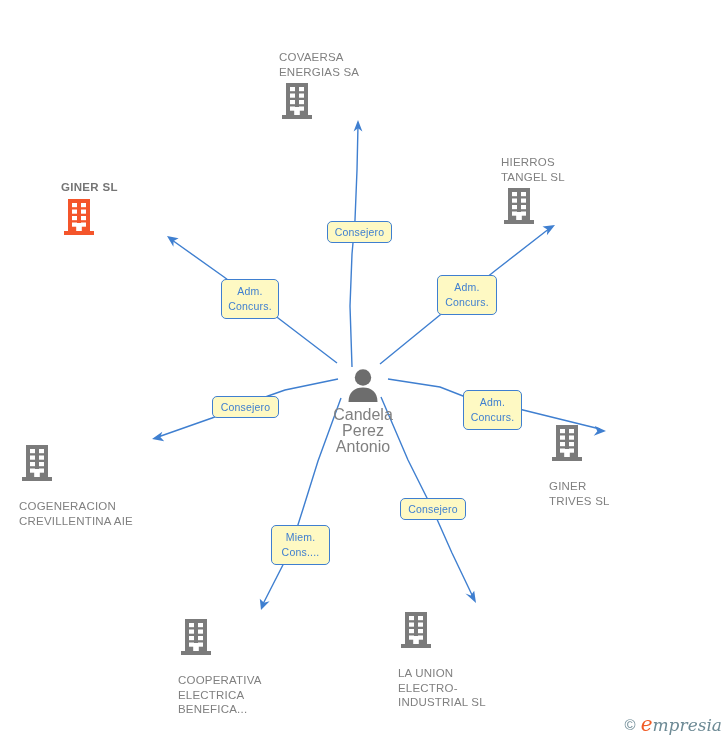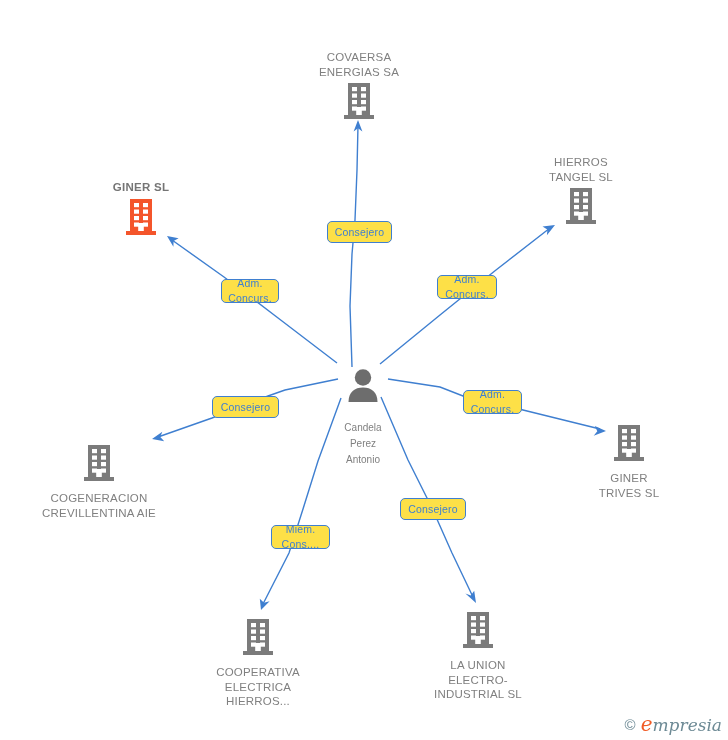--- a/index.html
+++ b/index.html
@@ -25,82 +25,82 @@
     top: 0;
     width: 728px;
     height: 740px;
   }
 
   
   .node {
     position: absolute;
     width: 160px;
     margin-left: -80px;
-    text-align: center;
+    text-align: left;
     z-index: 3;
   }
   .node .icon-wrap {
     display: block;
     line-height: 0;
   }
   .node .label {
     display: block;
     font-size: 11.5px;
     line-height: 14.5px;
     color: #808080;
     letter-spacing: 0.2px;
     white-space: pre-line;
   }
   .node.label-above .label { margin-bottom: 2px; }
-  .node.label-below .label { margin-top: 8px; }
+  .node.label-below .label { margin-top: 16px; }
 
   .node.highlight .label {
     color: #757575;
     font-weight: bold;
     letter-spacing: 0.3px;
   }
 
   
   .person-node {
     position: absolute;
     width: 170px;
     margin-left: -85px;
     text-align: center;
     z-index: 4;
   }
   .person-node .label {
     display: block;
-    font-size: 10px;
+    font-size: 16px;
     line-height: 16px;
     color: #808080;
     white-space: pre-line;
-    margin-top: 14px;
+    margin-top: 1px;
   }
 
   
   .rel {
     position: absolute;
     box-sizing: border-box;
     border: 1px solid #3f7fd0;
     border-radius: 5px;
-    background: #fde047;
+    background: #fef9c3;
     color: #3f7fd0;
     font-size: 10.5px;
     line-height: 15px;
     text-align: center;
     letter-spacing: 0.2px;
     z-index: 5;
     white-space: pre-line;
     display: flex;
     align-items: center;
     justify-content: center;
     padding: 2px 4px;
   }
   .rel.one-line { height: 22px; }
-  .rel.two-line { height: 24px; }
+  .rel.two-line { height: 40px; }
 
   
   #watermark {
     position: absolute;
     right: 6px;
     bottom: 6px;
     z-index: 9;
     display: flex;
     align-items: center;
     gap: 5px;
@@ -277,21 +277,21 @@
               <rect x="11" y="25.5" width="5" height="4.2"></rect>
               <rect x="20" y="6" width="5" height="4.2"></rect>
               <rect x="20" y="12.5" width="5" height="4.2"></rect>
               <rect x="20" y="19" width="5" height="4.2"></rect>
               <rect x="20" y="25.5" width="5" height="4.2"></rect>
               <rect x="15.2" y="26" width="5.6" height="8"></rect>
             </g>
           </svg></span>
         <span class="label">COOPERATIVA
 ELECTRICA
-HIERROS...</span>
+BENEFICA...</span>
       </div>
       <div class="node label-below" style="left: 478px; top: 610px;">
         <span class="icon-wrap"><svg width="36" height="40" viewBox="0 0 36 40">
             <g fill="#7b7b7b">
               <path d="M7 2 h22 v32 h-22 z"></path>
               <rect x="3" y="34" width="30" height="4"></rect>
             </g>
             <g fill="#ffffff">
               <rect x="11" y="6" width="5" height="4.2"></rect>
               <rect x="11" y="12.5" width="5" height="4.2"></rect>

